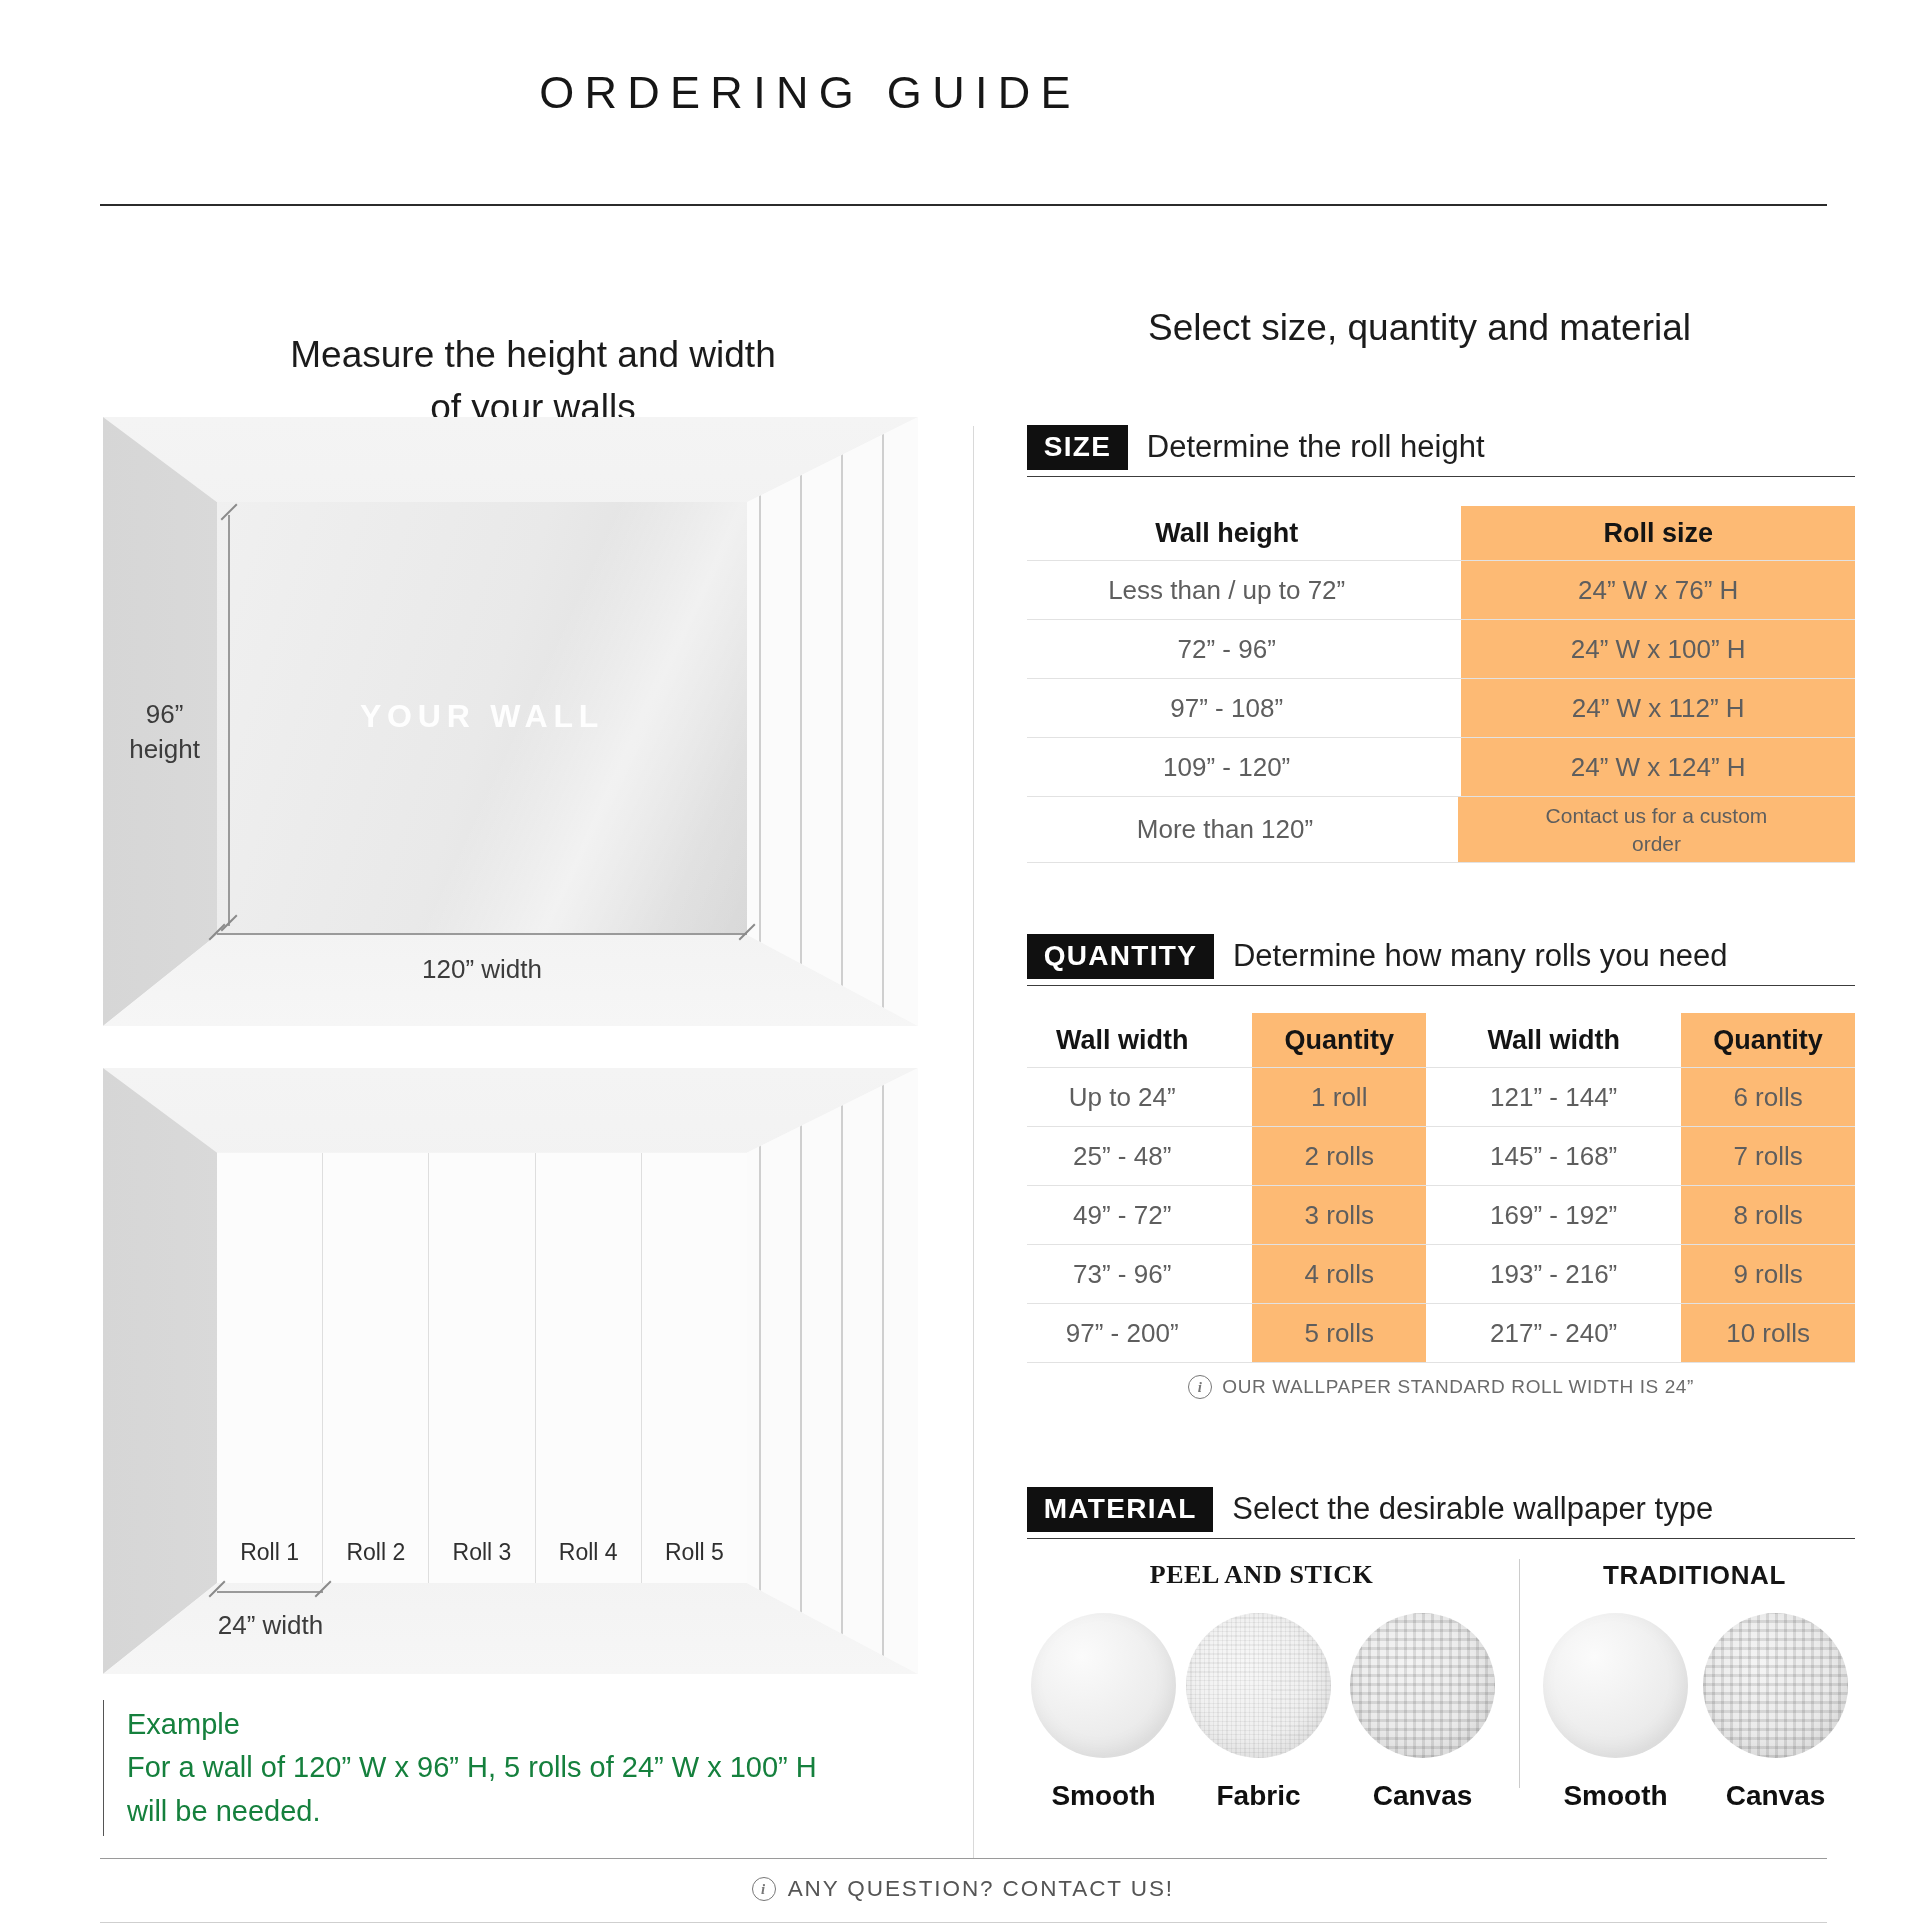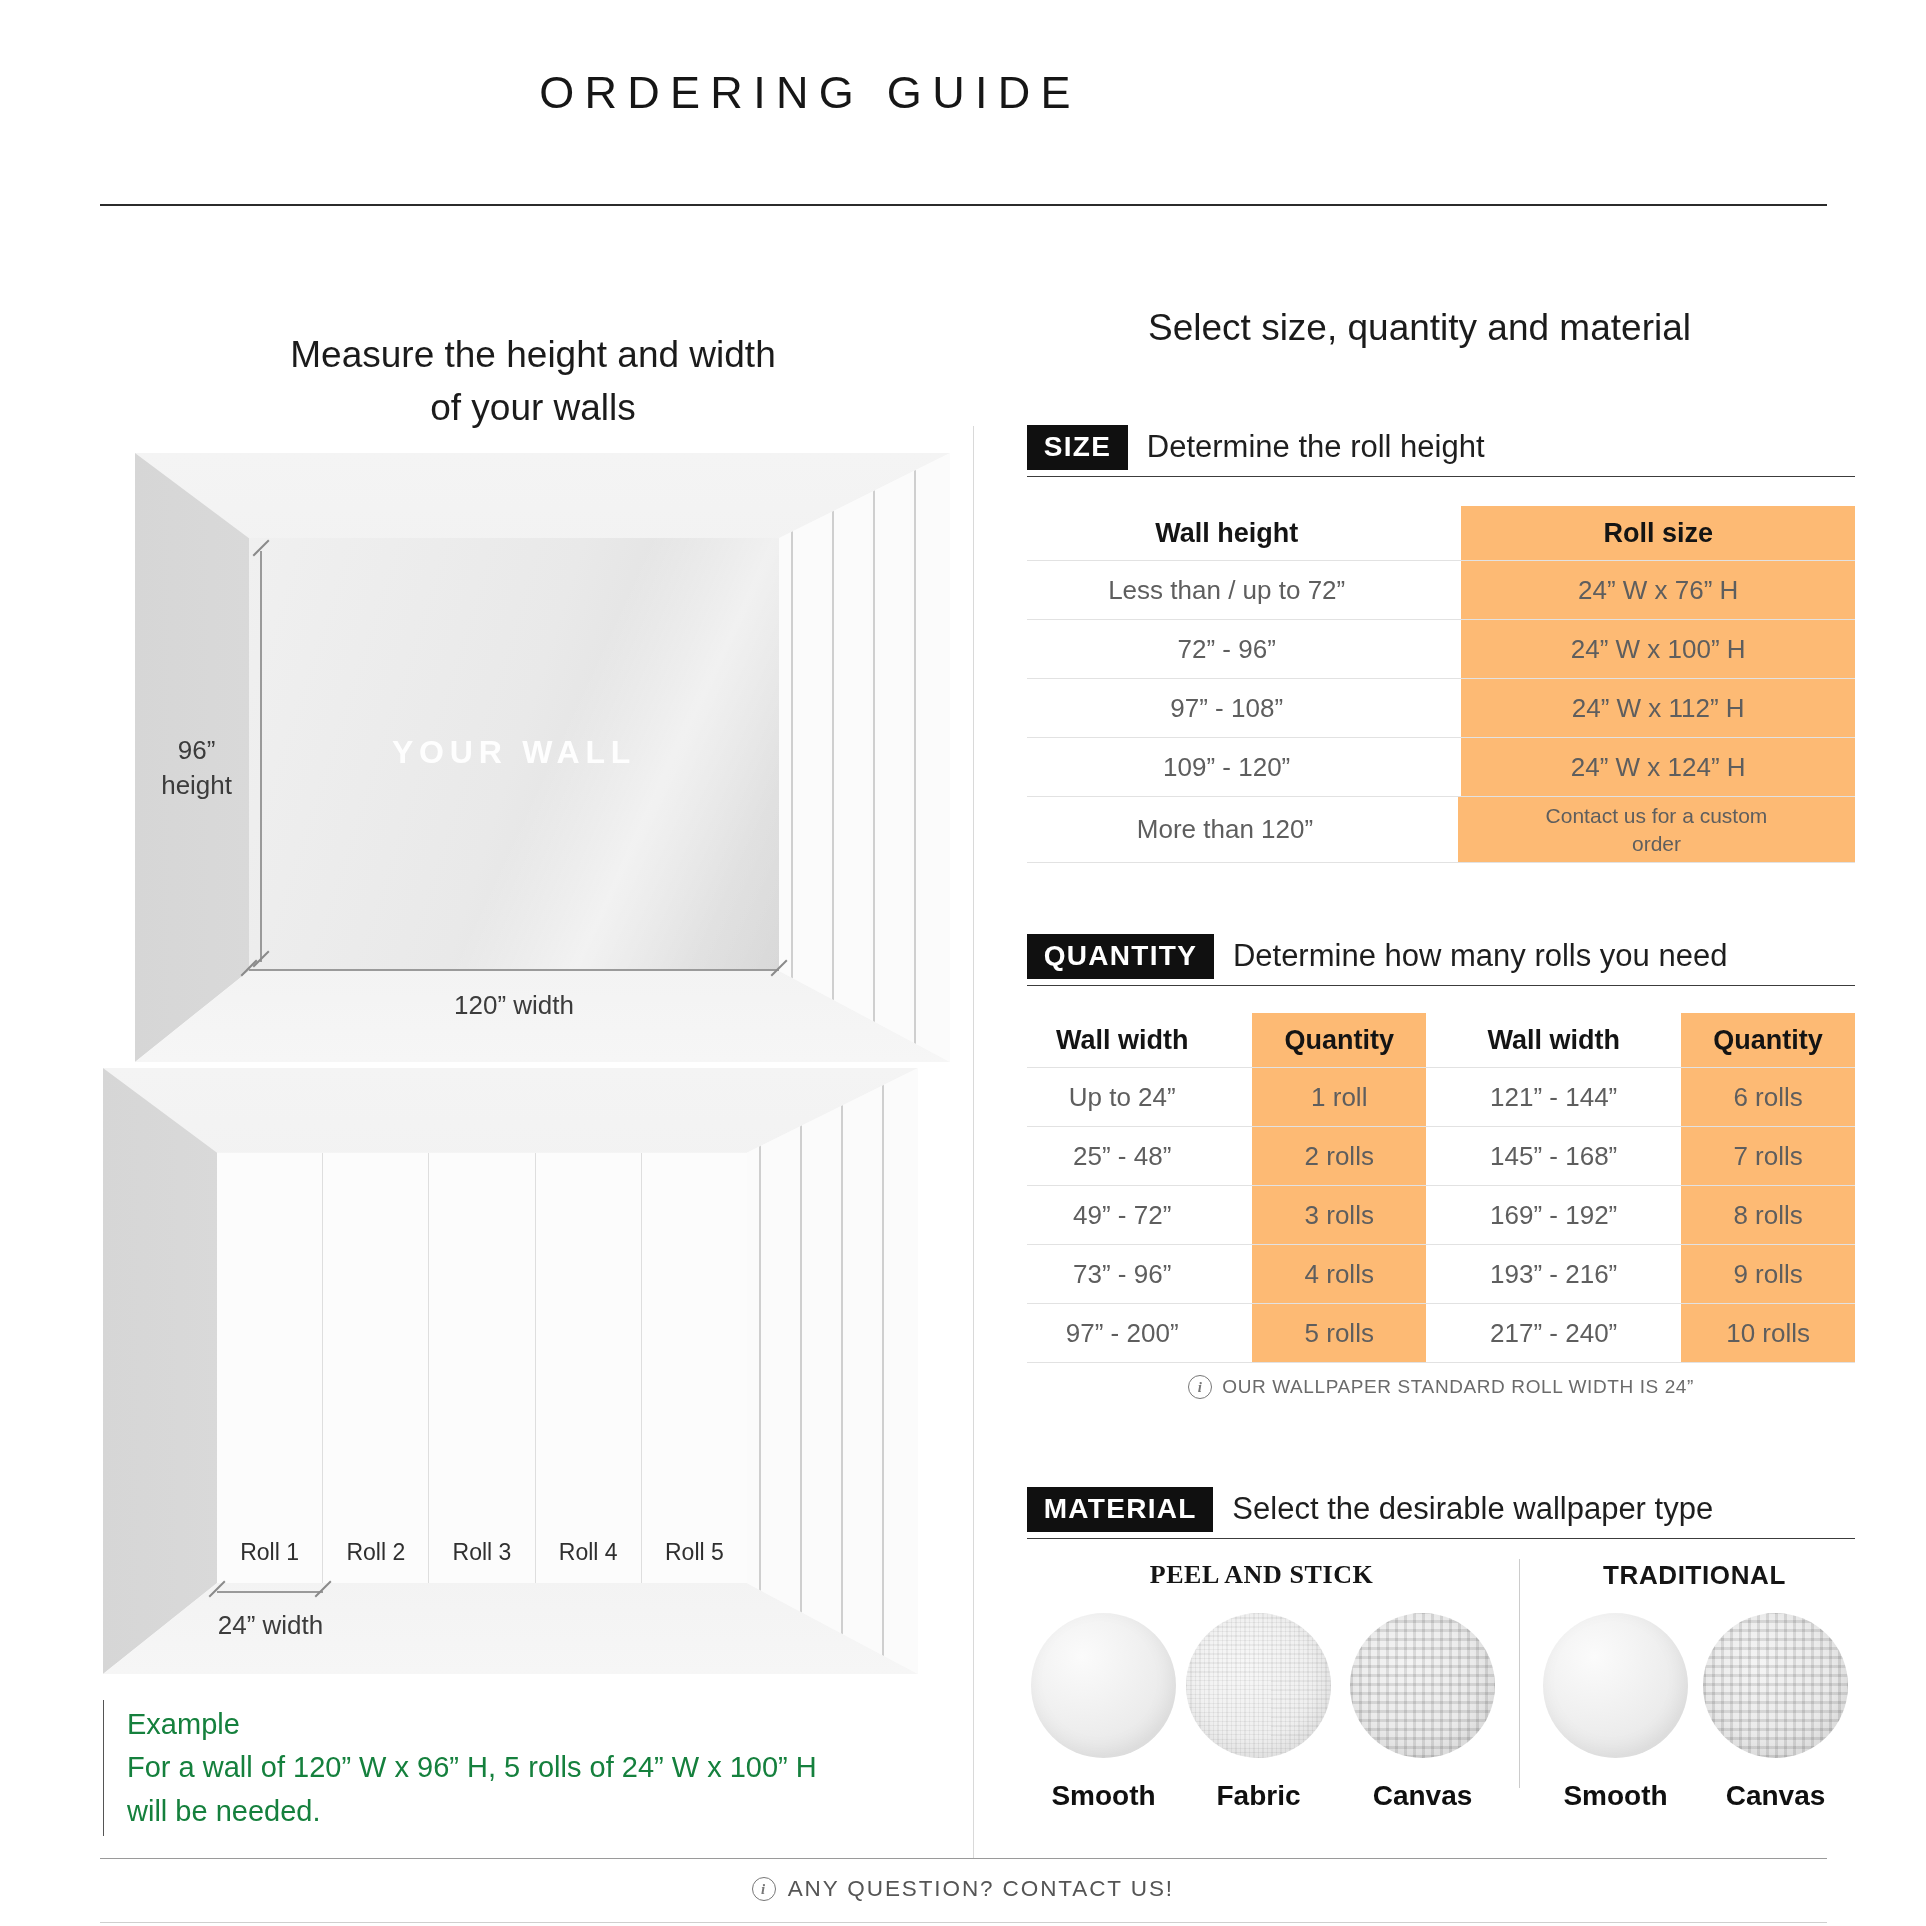--- a/index.html
+++ b/index.html
@@ -16,21 +16,21 @@
 
   
   #page-title{position:absolute;left:18px;top:67px;width:1584px;text-align:center;
               font-size:45px;letter-spacing:10.3px;font-weight:500;color:#161616;}
   .col-heading{position:absolute;font-size:37px;line-height:1.42;color:#1b1b1b;text-align:center;}
   #left-heading{left:122px;top:290px;width:822px;margin-top:39px;}
   #right-heading{left:1002px;top:302px;width:835px;}
 
   
   .room{position:absolute;left:103px;width:815px;background:#fafafa;overflow:hidden;}
-  #room1{top:453px;height:609px;margin-left:32px;}
+  #room1{top:417px;height:609px;}
   #room2{top:1068px;height:606px;}
   .ceil,.lwall,.floorp,.wwall{position:absolute;inset:0;}
   .ceil{clip-path:polygon(0 0,100% 0,79% 14%,14% 14%);background:linear-gradient(180deg,#f4f4f4,#e9e9e9);}
   .lwall{clip-path:polygon(0 0,14% 14%,14% 85%,0 100%);background:linear-gradient(90deg,#d6d6d6,#ebebeb);}
   .floorp{clip-path:polygon(0 100%,14% 85%,79% 85%,100% 100%);background:linear-gradient(180deg,#e3e3e3,#f6f6f6);}
   .wwall{clip-path:polygon(79% 14%,100% 0,100% 100%,79% 85%);
          background:repeating-linear-gradient(90deg,#cfcfcf 0 1.9px,#fbfbfb 1.9px 41px);}
   .bwall{position:absolute;left:14%;top:14%;width:65%;height:71%;
          background:linear-gradient(108deg,#f0f0f0 0%,#e9e9e9 50%,#d8d8d8 100%);}
   .shaft{position:absolute;inset:0;

